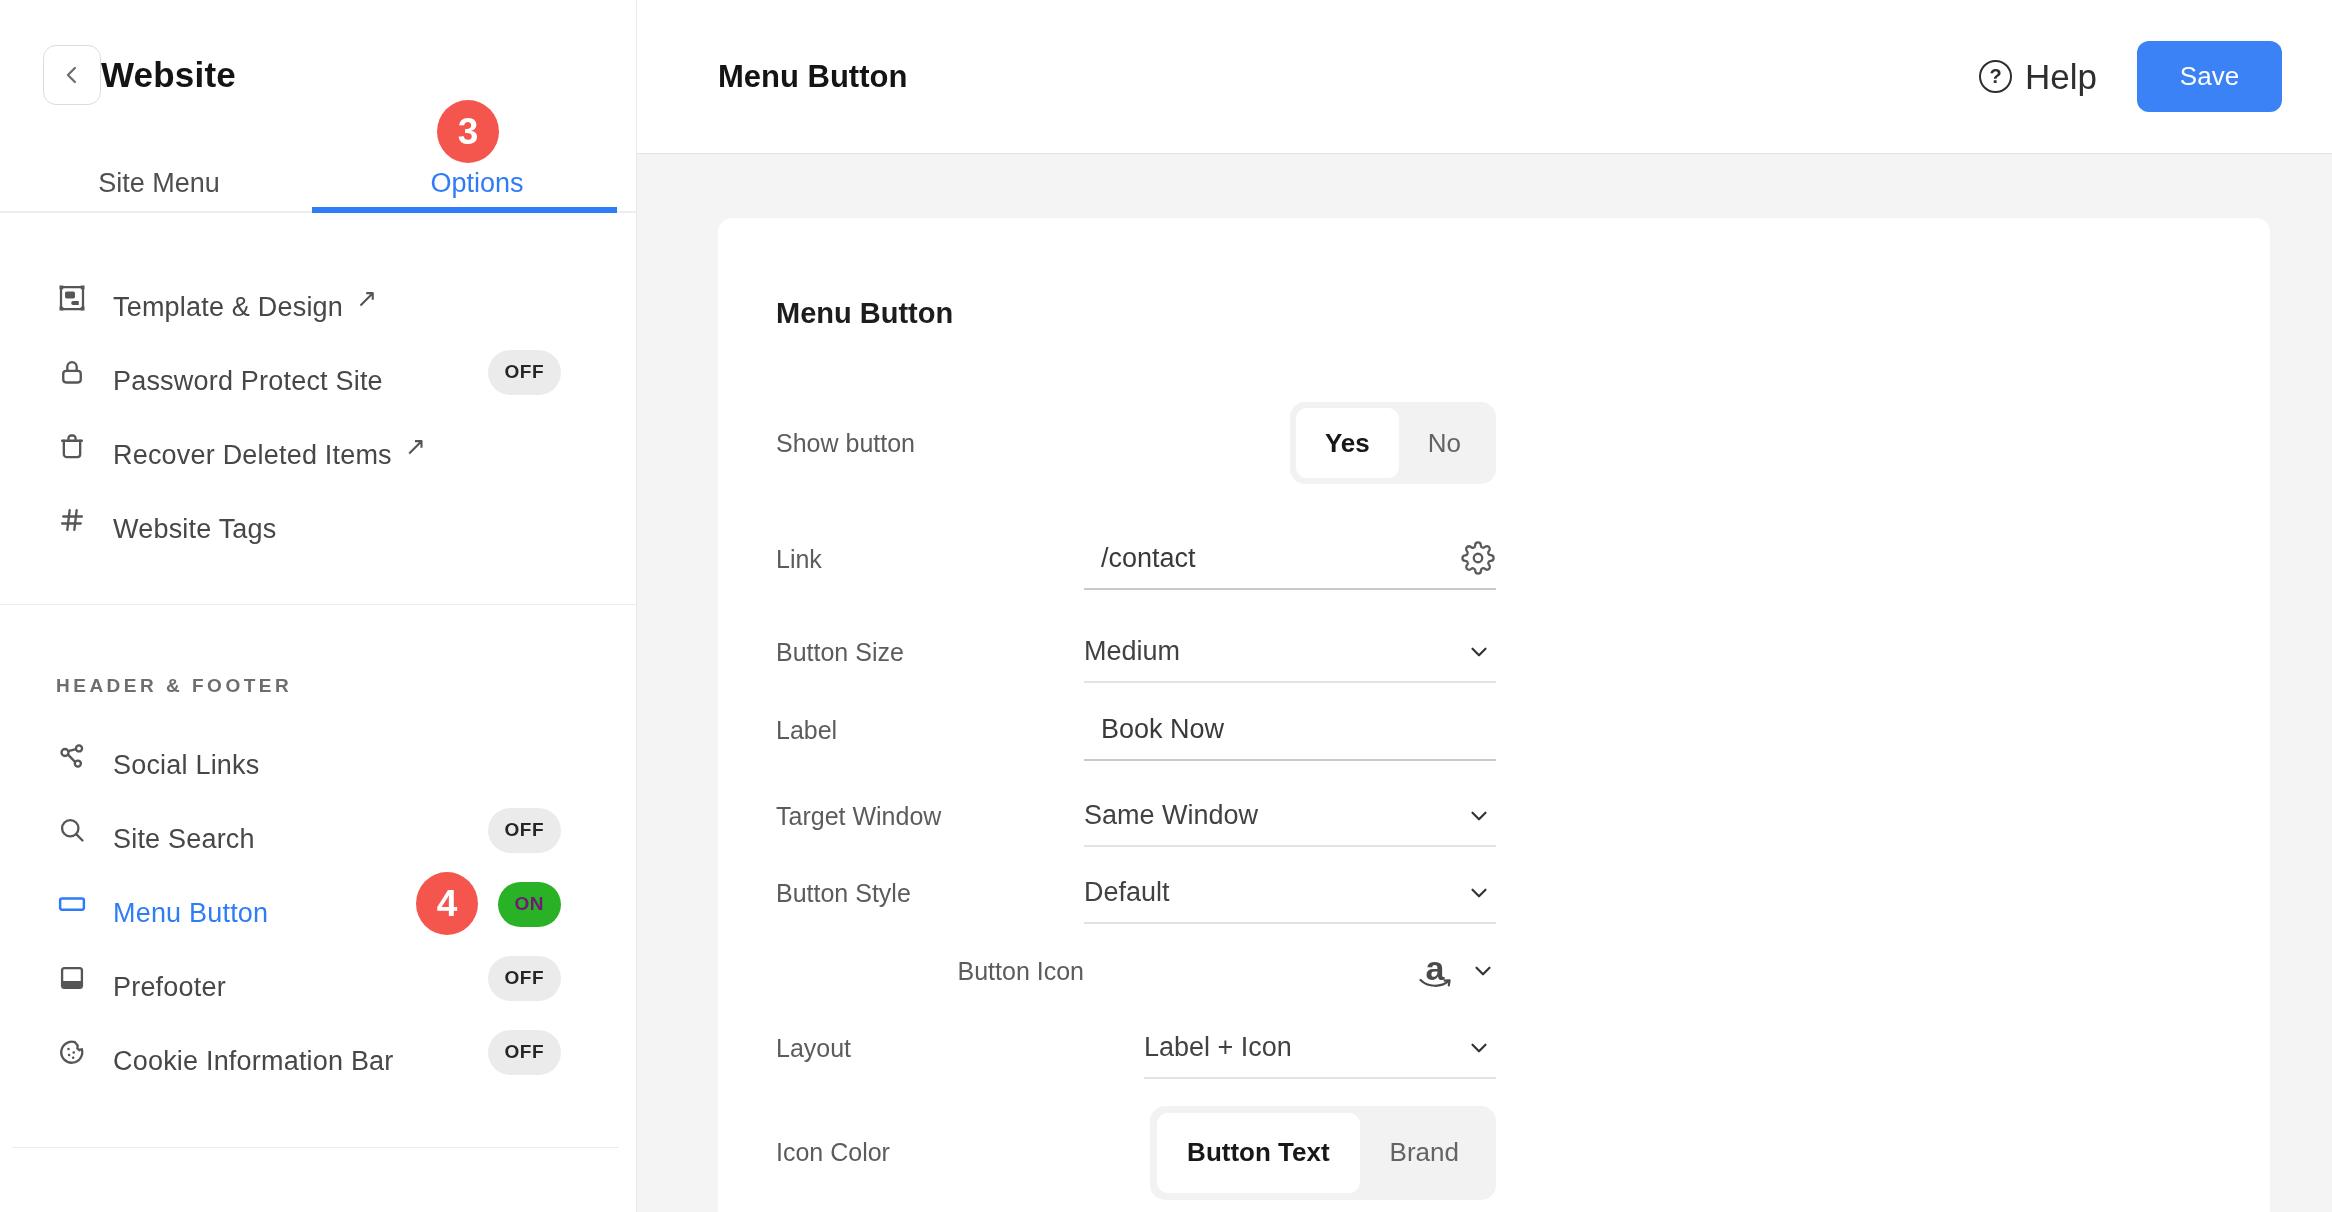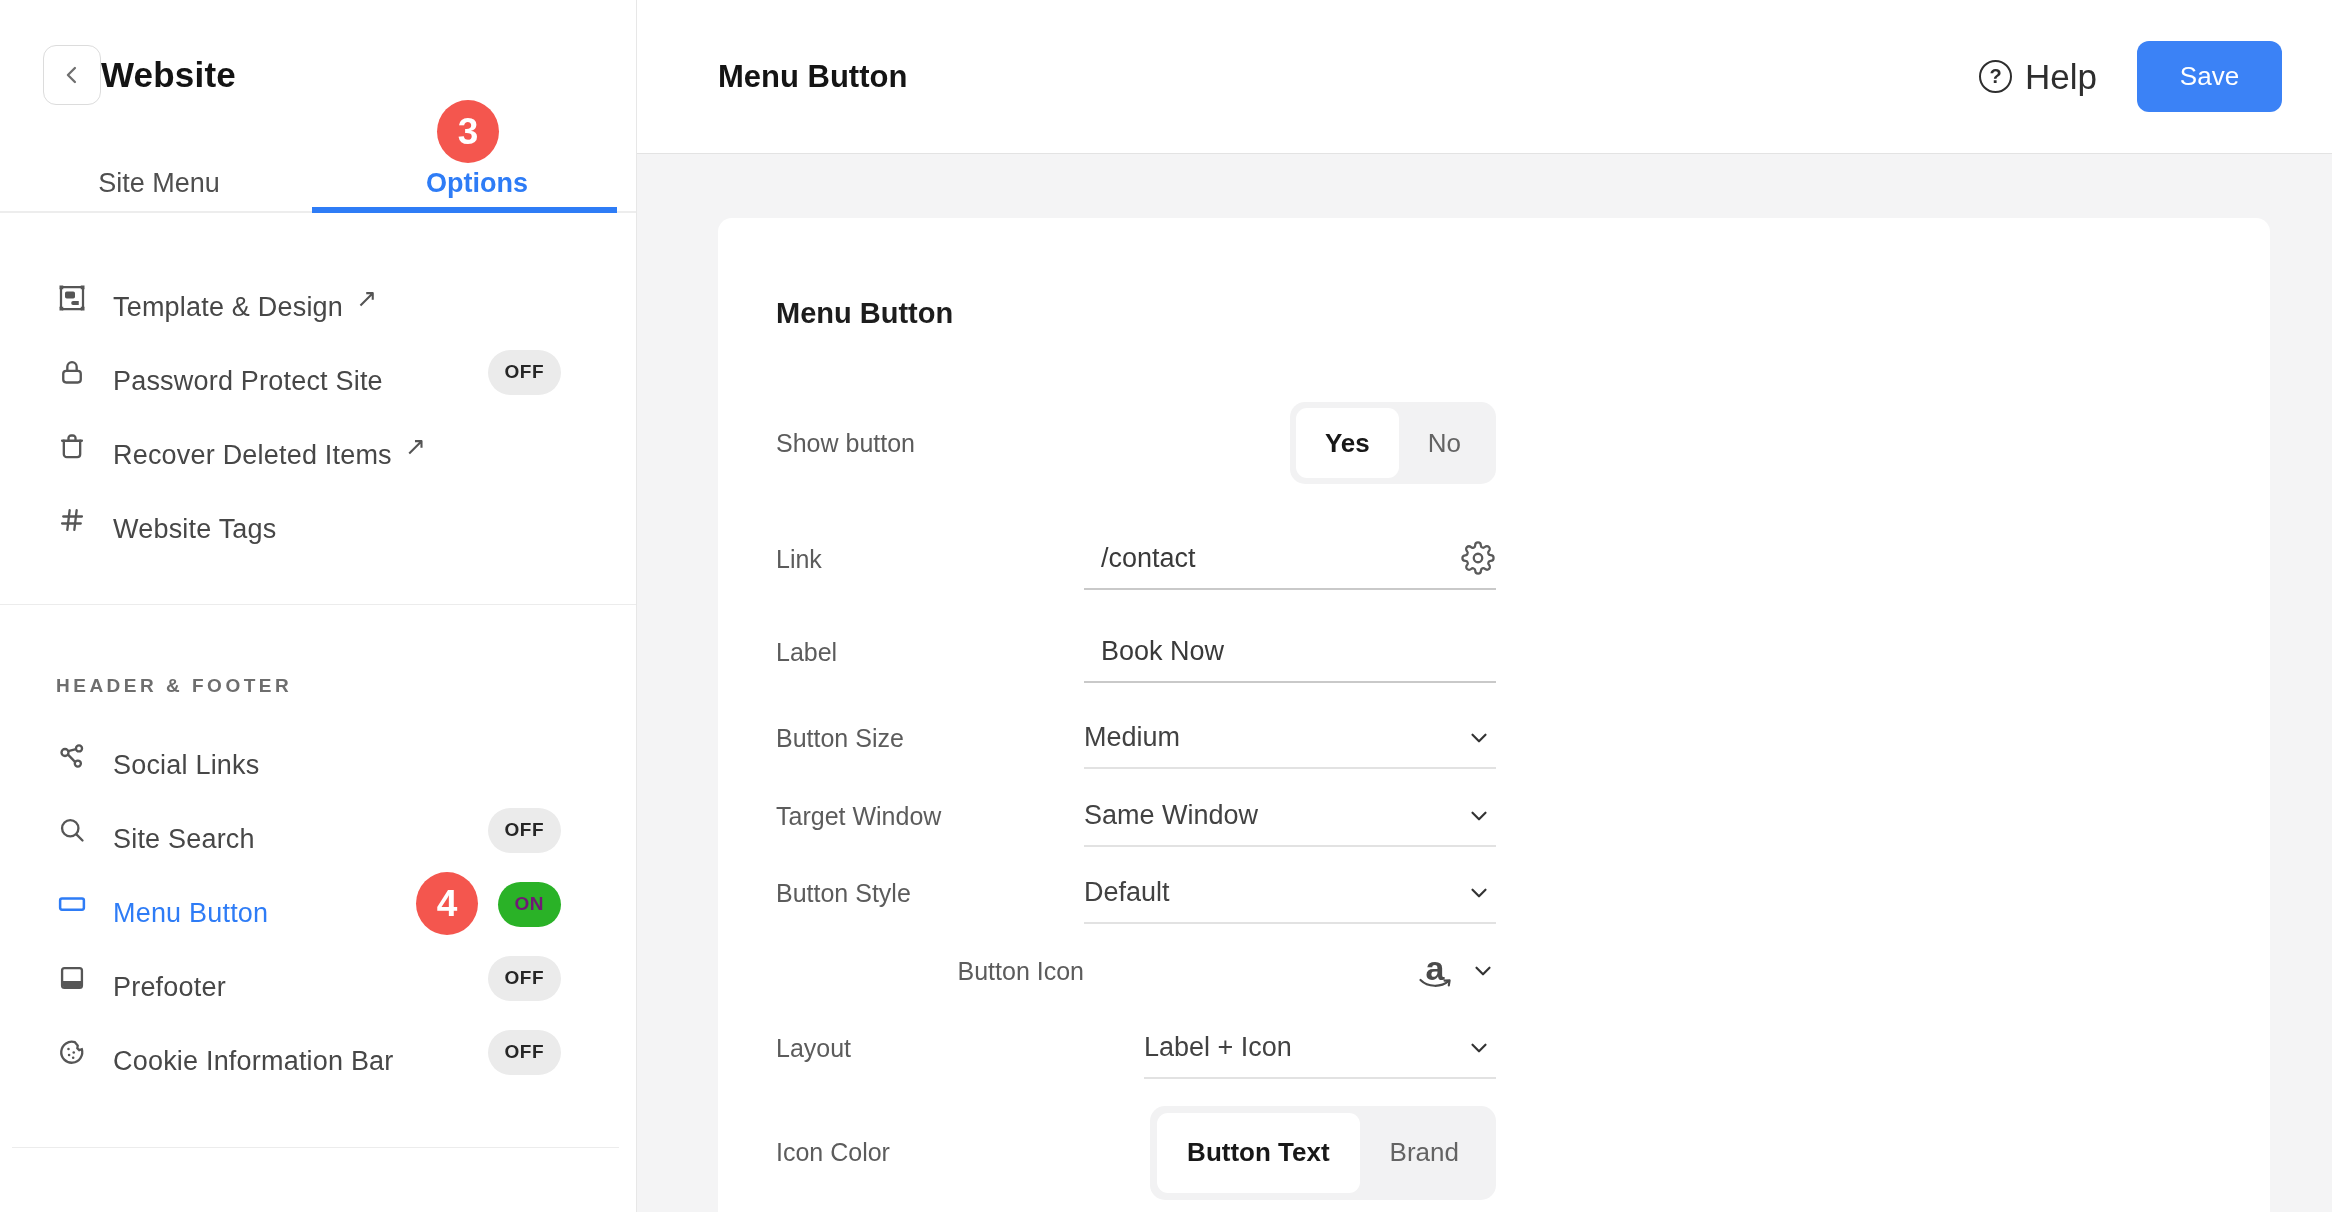--- a/index.html
+++ b/index.html
@@ -51,21 +51,21 @@
     margin-top: 50px;
     height: 58px;
     border-bottom: 2px solid #ededed;
   }
   .tab {
     flex: 1;
     display: flex; align-items: center; justify-content: center;
     font-size: 27px; color: #4f4f4f;
     position: relative; cursor: pointer;
   }
-  .tab.active { color: var(--accent); font-weight: 700; }
+  .tab.active { color: var(--accent); font-weight: 400; }
   .tab.active::after {
     content: "";
     position: absolute; left: -6px; right: 19px; bottom: -2px;
     height: 6px; background: var(--accent);
   }
   .step-badge {
     position: absolute;
     width: 62px; height: 63px; border-radius: 50%;
     background: var(--red); color: #fff;
     font-size: 37px; font-weight: 700;
@@ -380,36 +380,36 @@
             <input class="text-input" type="text" value="/contact" style="">
             <span class="field-gear">
               <svg width="34" height="34" viewBox="0 0 24 24" fill="none" stroke="currentColor" stroke-width="1.6" stroke-linecap="round" stroke-linejoin="round">
                   <circle cx="12" cy="12" r="3"></circle>
                   <path d="M19.4 15a1.65 1.65 0 0 0 .33 1.82l.06.06a2 2 0 0 1 0 2.83 2 2 0 0 1-2.83 0l-.06-.06a1.65 1.65 0 0 0-1.82-.33 1.65 1.65 0 0 0-1 1.51V21a2 2 0 0 1-2 2 2 2 0 0 1-2-2v-.09A1.65 1.65 0 0 0 9 19.4a1.65 1.65 0 0 0-1.82.33l-.06.06a2 2 0 0 1-2.83 0 2 2 0 0 1 0-2.83l.06-.06a1.65 1.65 0 0 0 .33-1.82 1.65 1.65 0 0 0-1.51-1H3a2 2 0 0 1-2-2 2 2 0 0 1 2-2h.09A1.65 1.65 0 0 0 4.6 9a1.65 1.65 0 0 0-.33-1.82l-.06-.06a2 2 0 0 1 0-2.83 2 2 0 0 1 2.83 0l.06.06a1.65 1.65 0 0 0 1.82.33H9a1.65 1.65 0 0 0 1-1.51V3a2 2 0 0 1 2-2 2 2 0 0 1 2 2v.09a1.65 1.65 0 0 0 1 1.51 1.65 1.65 0 0 0 1.82-.33l.06-.06a2 2 0 0 1 2.83 0 2 2 0 0 1 0 2.83l-.06.06a1.65 1.65 0 0 0-.33 1.82V9a1.65 1.65 0 0 0 1.51 1H21a2 2 0 0 1 2 2 2 2 0 0 1-2 2h-.09a1.65 1.65 0 0 0-1.51 1z"></path>
                 </svg>
             </span>
           </div>
         </div>
 
-        <div class="row row-input" style="margin-bottom:24px">
-          <div class="f-label">Label</div>
-          <div class="control">
-            <input class="text-input" type="text" value="Book Now" style="">
-          </div>
-        </div>
-
         <div class="row row-select">
           <div class="f-label">Button Size</div>
           <div class="control">
             <span class="select-value">Medium</span>
             <span class="chevron-down">
               <svg width="26" height="26" viewBox="0 0 24 24" fill="none" stroke="currentColor" stroke-width="2" stroke-linecap="round" stroke-linejoin="round">
                   <polyline points="6 9 12 15 18 9"></polyline>
                 </svg>
             </span>
+          </div>
+        </div>
+
+        <div class="row row-input" style="margin-bottom:24px">
+          <div class="f-label">Label</div>
+          <div class="control">
+            <input class="text-input" type="text" value="Book Now" style="">
           </div>
         </div>
 
         <div class="row row-select" style="margin-bottom:15px">
           <div class="f-label">Target Window</div>
           <div class="control">
             <span class="select-value">Same Window</span>
             <span class="chevron-down">
               <svg width="26" height="26" viewBox="0 0 24 24" fill="none" stroke="currentColor" stroke-width="2" stroke-linecap="round" stroke-linejoin="round">
                   <polyline points="6 9 12 15 18 9"></polyline>

